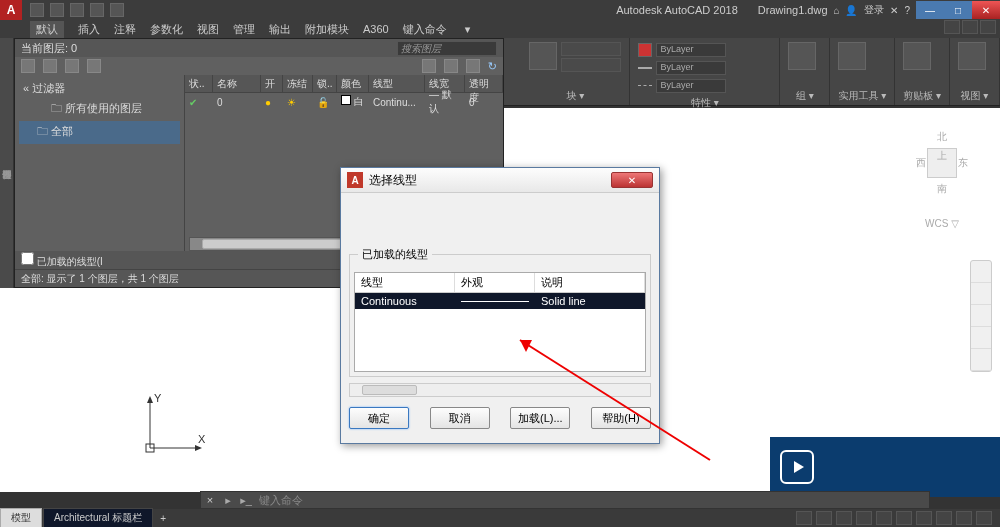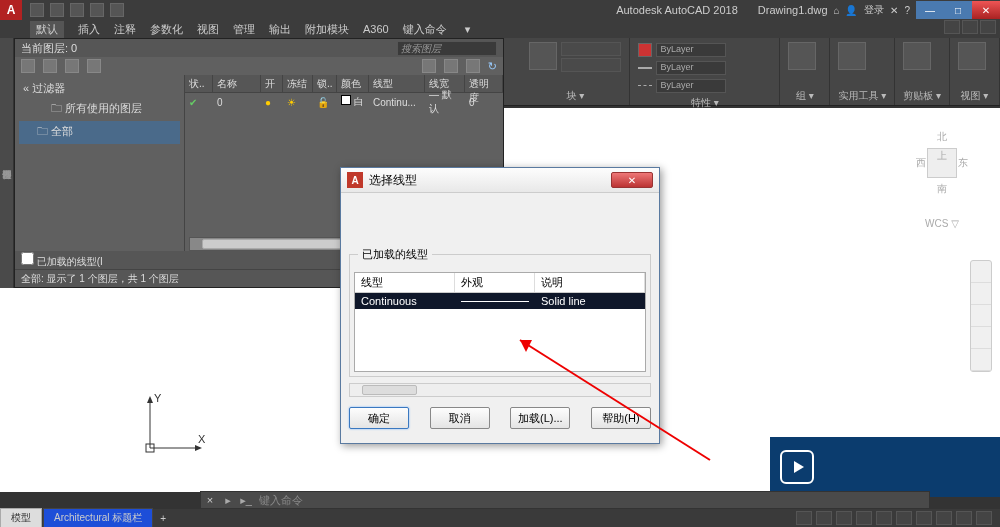--- a/index.html
+++ b/index.html
@@ -102,21 +102,21 @@
 
   
   .cmdline{position:absolute;bottom:18px;left:200px;right:70px;height:18px;background:#4a4a4a;border:1px solid #333;display:flex;align-items:center;font-size:11px;color:#aaa;}
   .cmdline .cmd-x{width:18px;text-align:center;color:#ccc;}
   .cmdline .cmd-icon{width:18px;text-align:center;}
   .cmdline .cmd-input{flex:1;padding:0 4px;color:#888;}
 
   
   .tabs{position:absolute;bottom:0;left:0;height:18px;display:flex;align-items:center;font-size:10px;color:#ccc;background:#3a3a3a;width:100%;}
   .tabs .tab{padding:2px 10px;background:#ddd;color:#333;border:1px solid #aaa;margin-right:1px;}
-  .tabs .tab.inactive{background:#1d4ed8;color:#ccc;border:1px solid #444;}
+  .tabs .tab.inactive{background:#0f172a;color:#ccc;border:1px solid #444;}
   .tabs .status-icons{margin-left:auto;display:flex;gap:4px;padding-right:8px;}
   .status-icons span{width:16px;height:14px;background:#444;border:1px solid #555;}
 
   
   .draw-ctrl{position:absolute;top:20px;right:4px;display:flex;gap:2px;}
   .draw-ctrl div{width:16px;height:14px;background:#444;border:1px solid #555;}
 
 </style>
 </head>
 <body>

